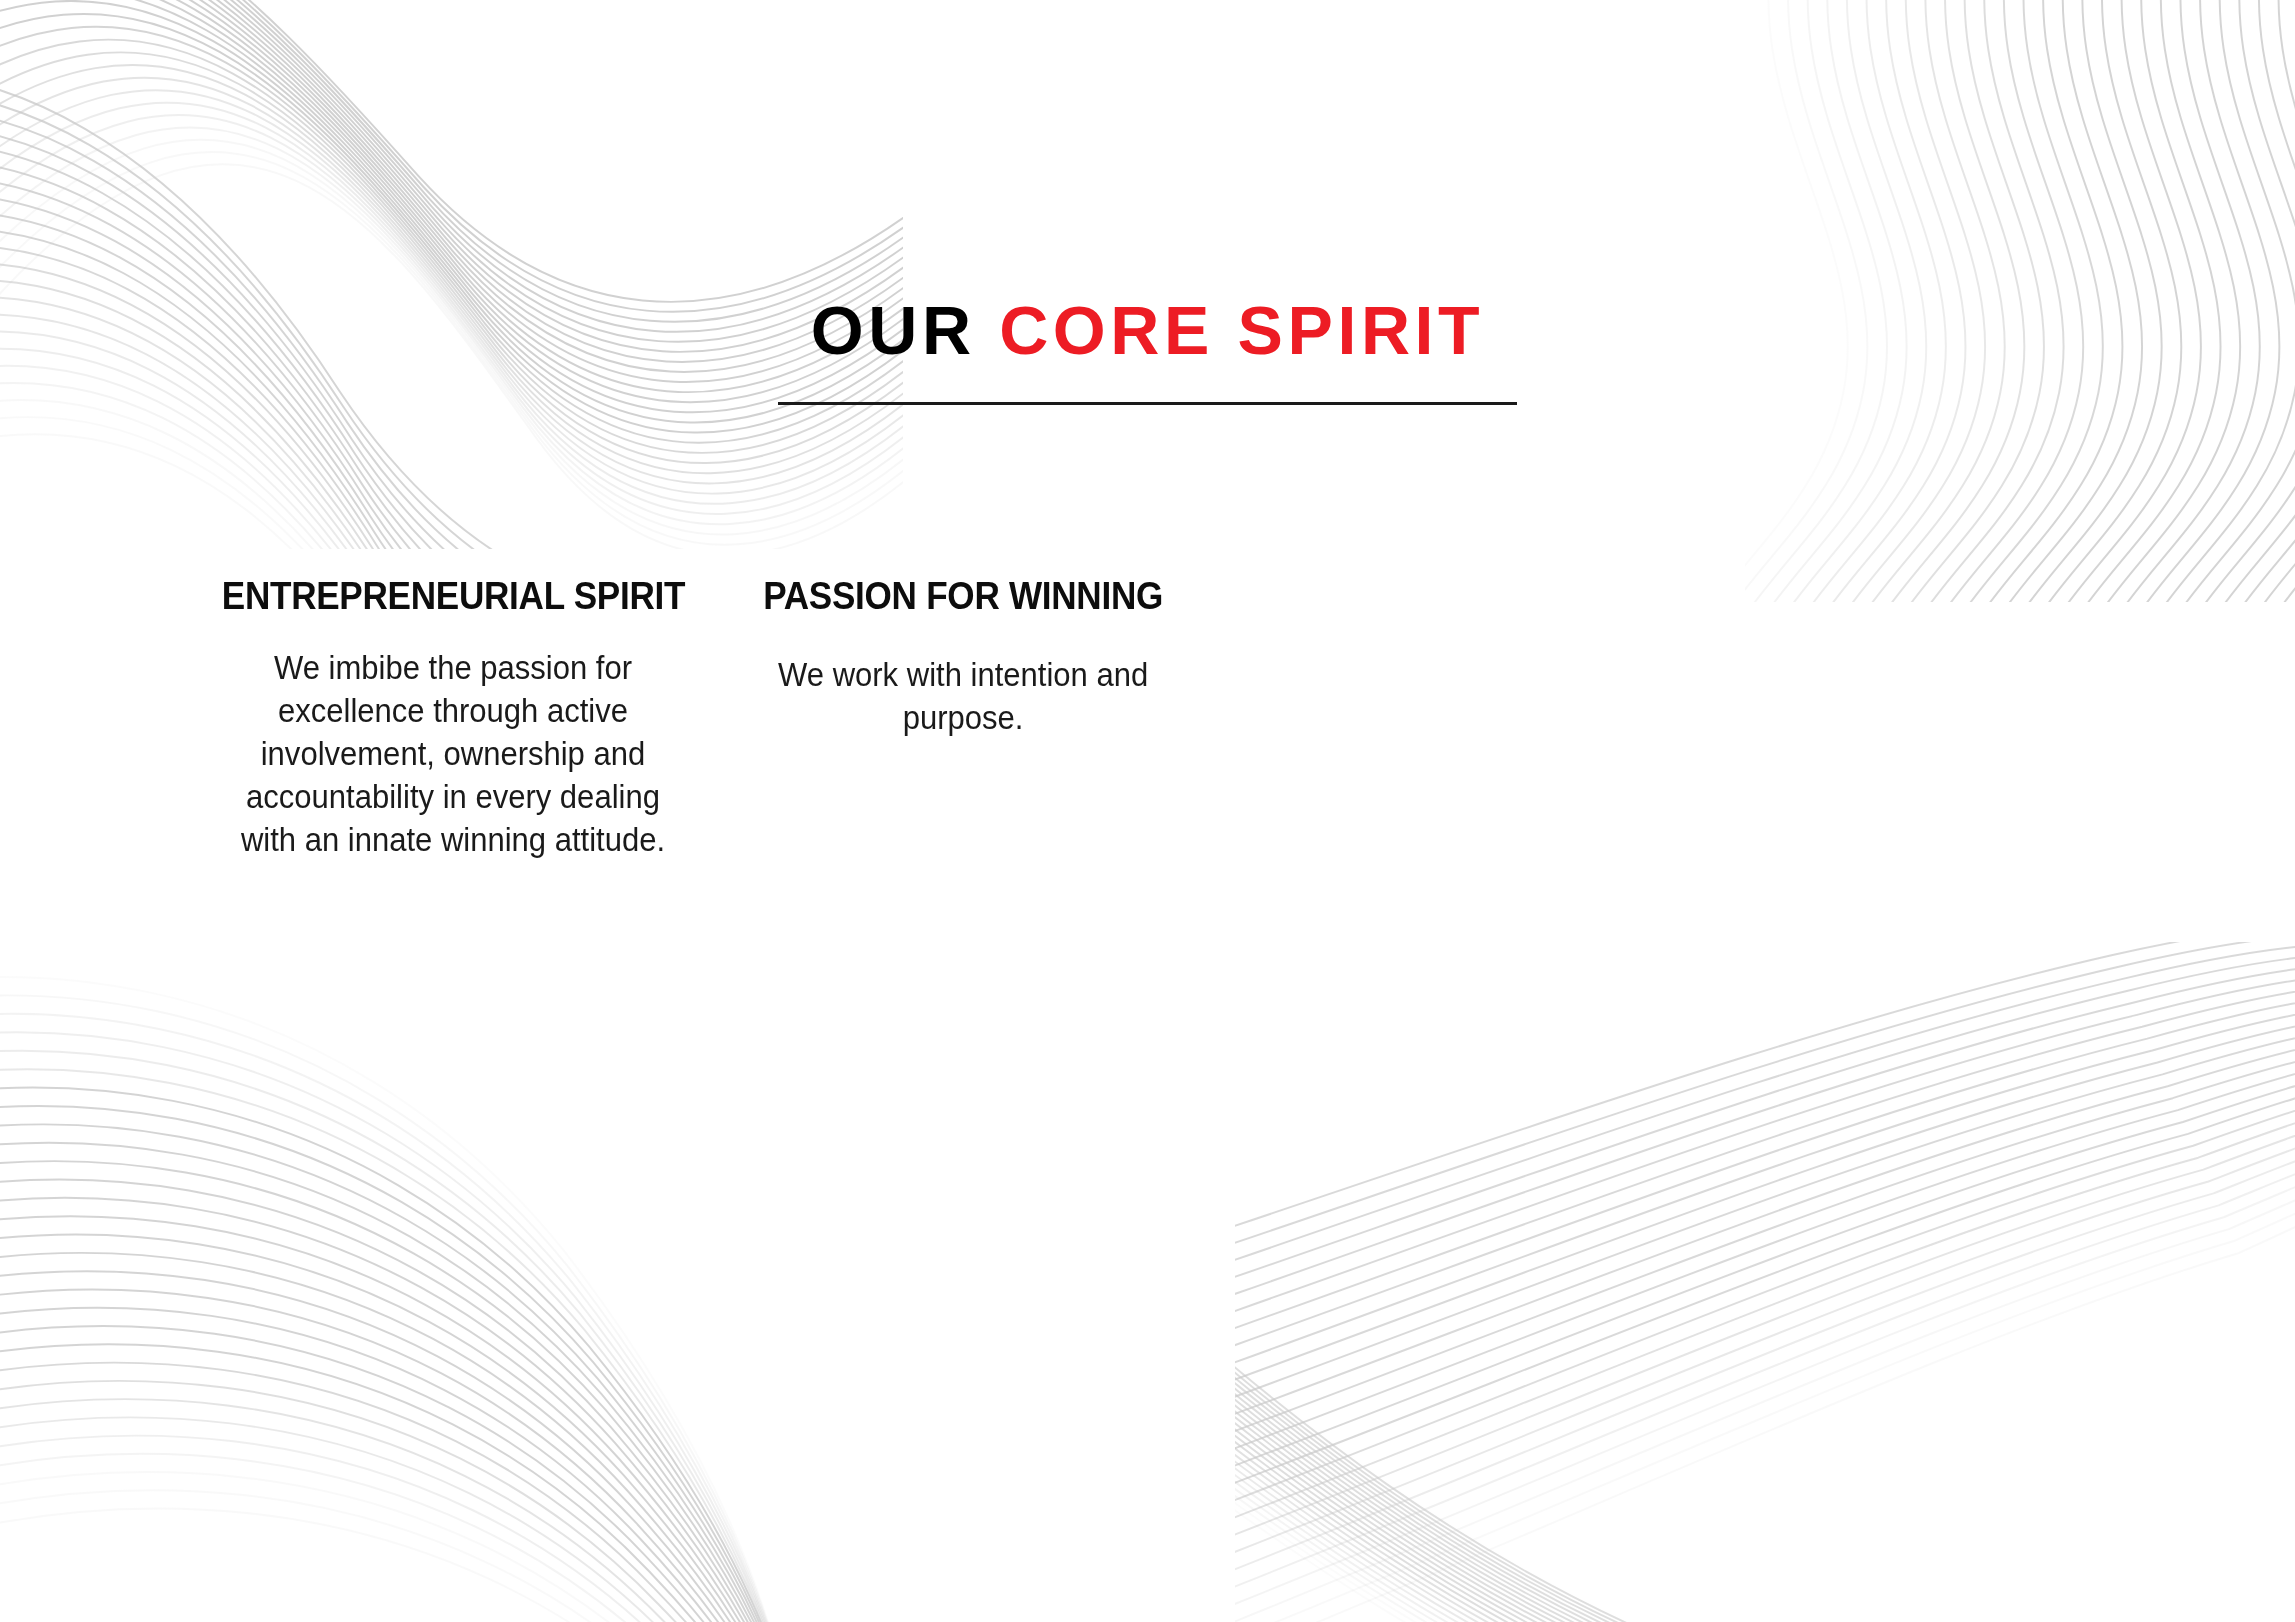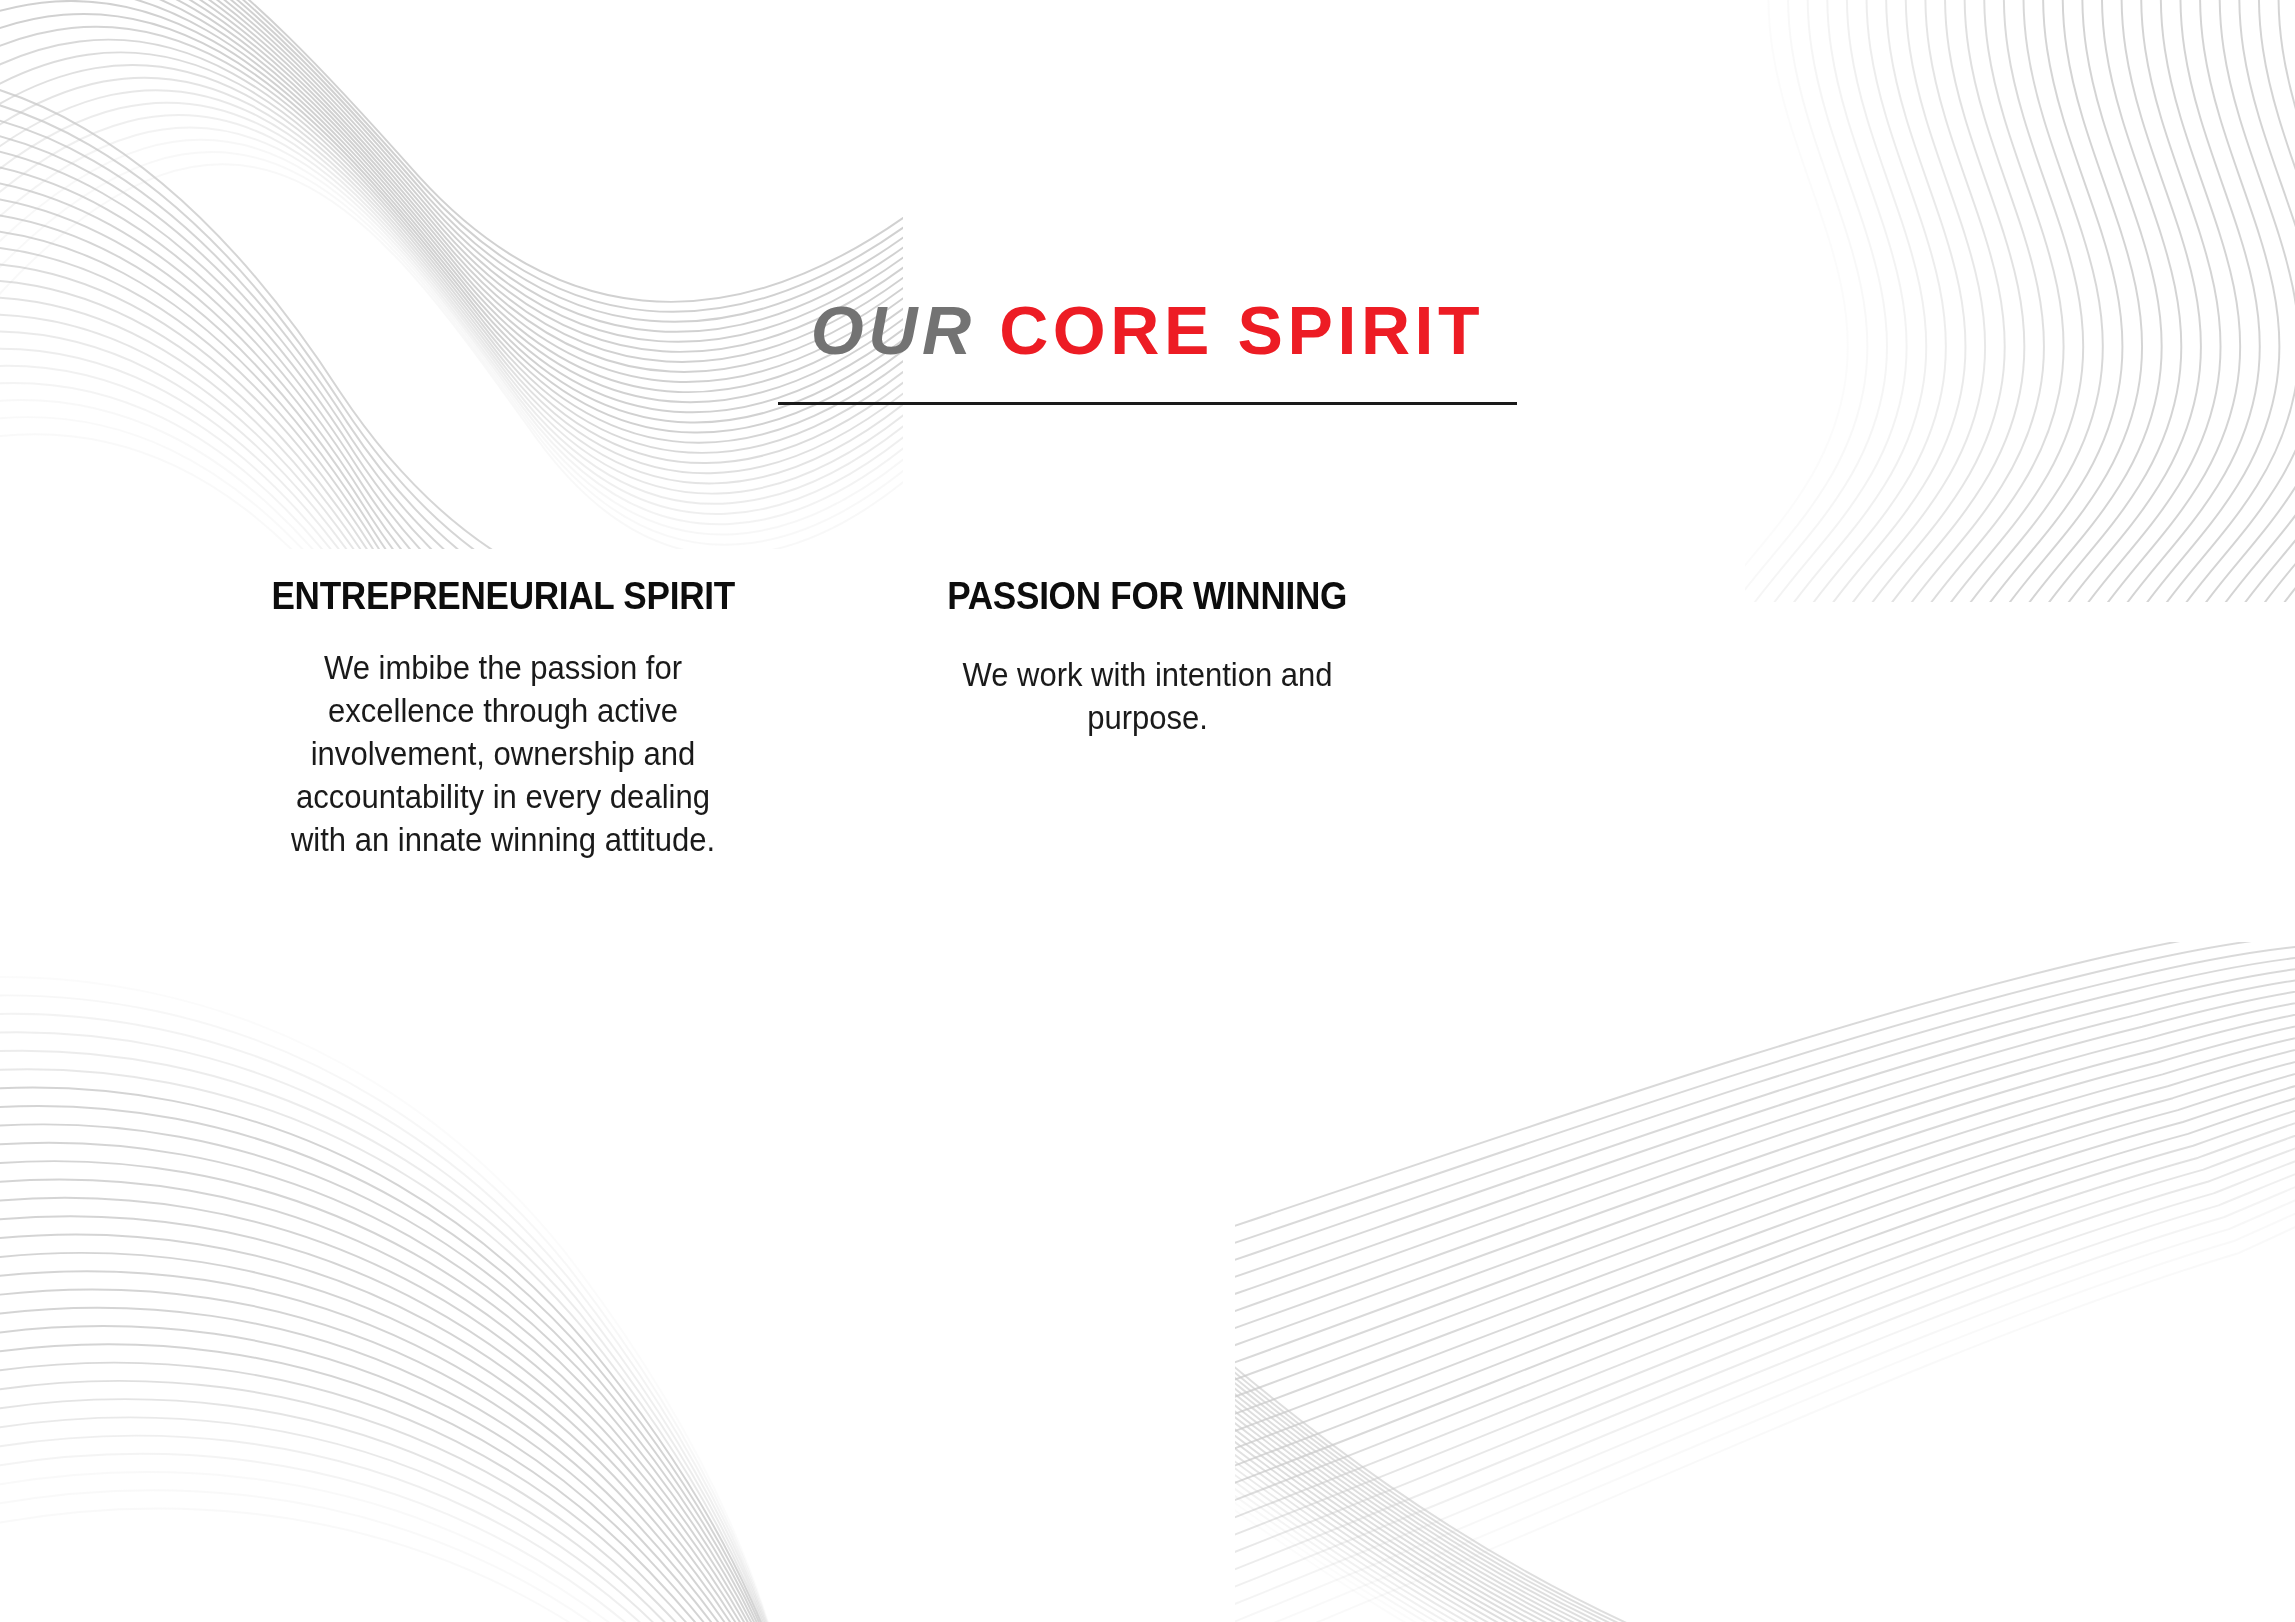--- a/index.html
+++ b/index.html
@@ -41,39 +41,39 @@
   }
 
   #page-title {
     font-size: 68px;
     font-weight: 700;
     letter-spacing: 4.6px;
     line-height: 1.0;
     margin: 0;
     white-space: nowrap;
   }
-  #page-title .t-black { color: #737373; font-style: italic; }
+  #page-title .t-black { color: #000000; }
   #page-title .t-red   { color: #ED1C24; }
 
   #title-divider {
     width: 739px;
     height: 3.3px;
     background: #1a1a1a;
     margin: 38px auto 0 auto;
   }
 
   
   #values-grid {
     position: absolute;
     z-index: 3;
     left: 196px;
     right: 196px;
     top: 576px;
     display: grid;
-    grid-template-columns: repeat(3, 1fr);
+    grid-template-columns: repeat(5, 1fr);
     grid-auto-rows: min-content;
     row-gap: 134px;
     column-gap: 30px;
   }
 
   .value-cell { text-align: center; }
 
   .value-heading {
     font-size: 39px;
     font-weight: 700;

